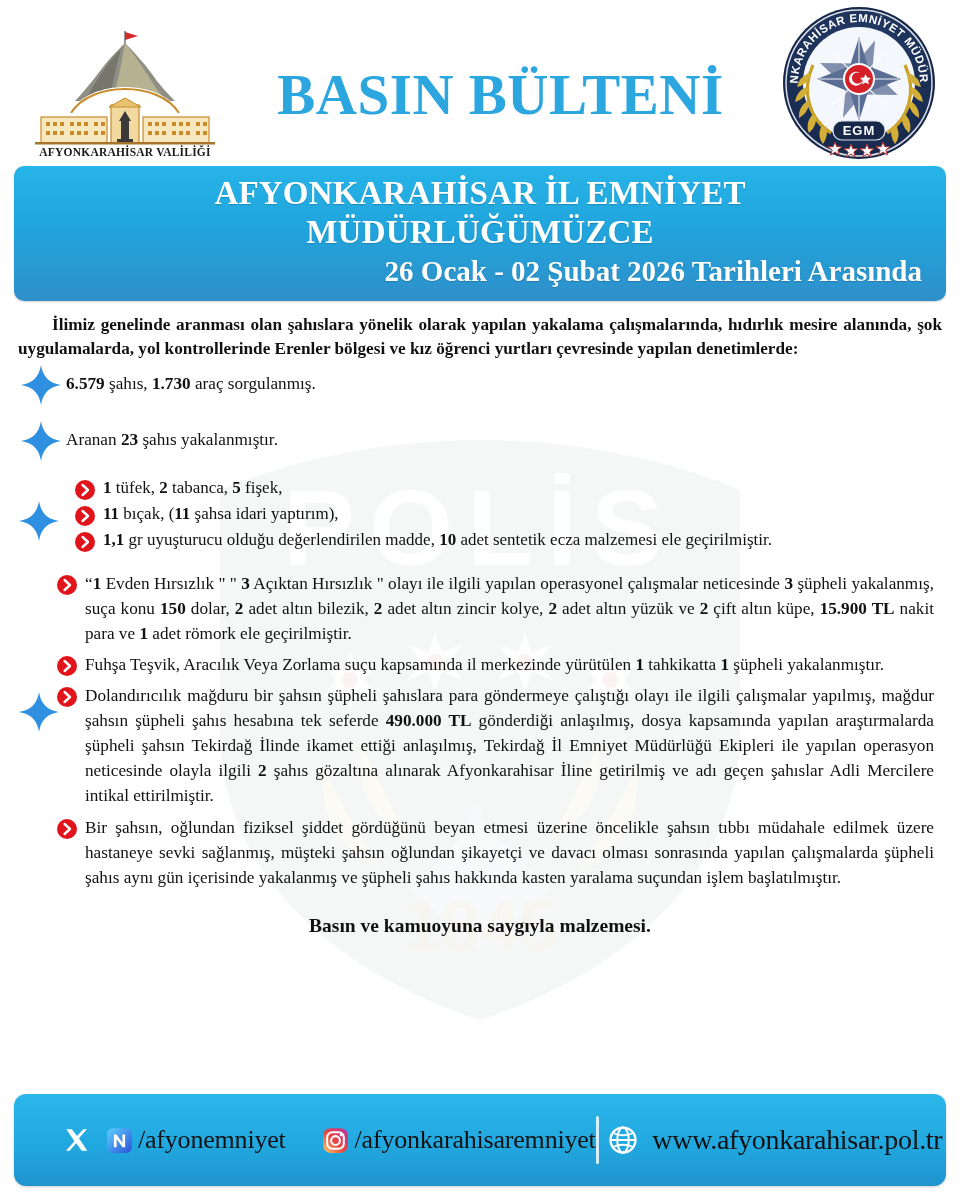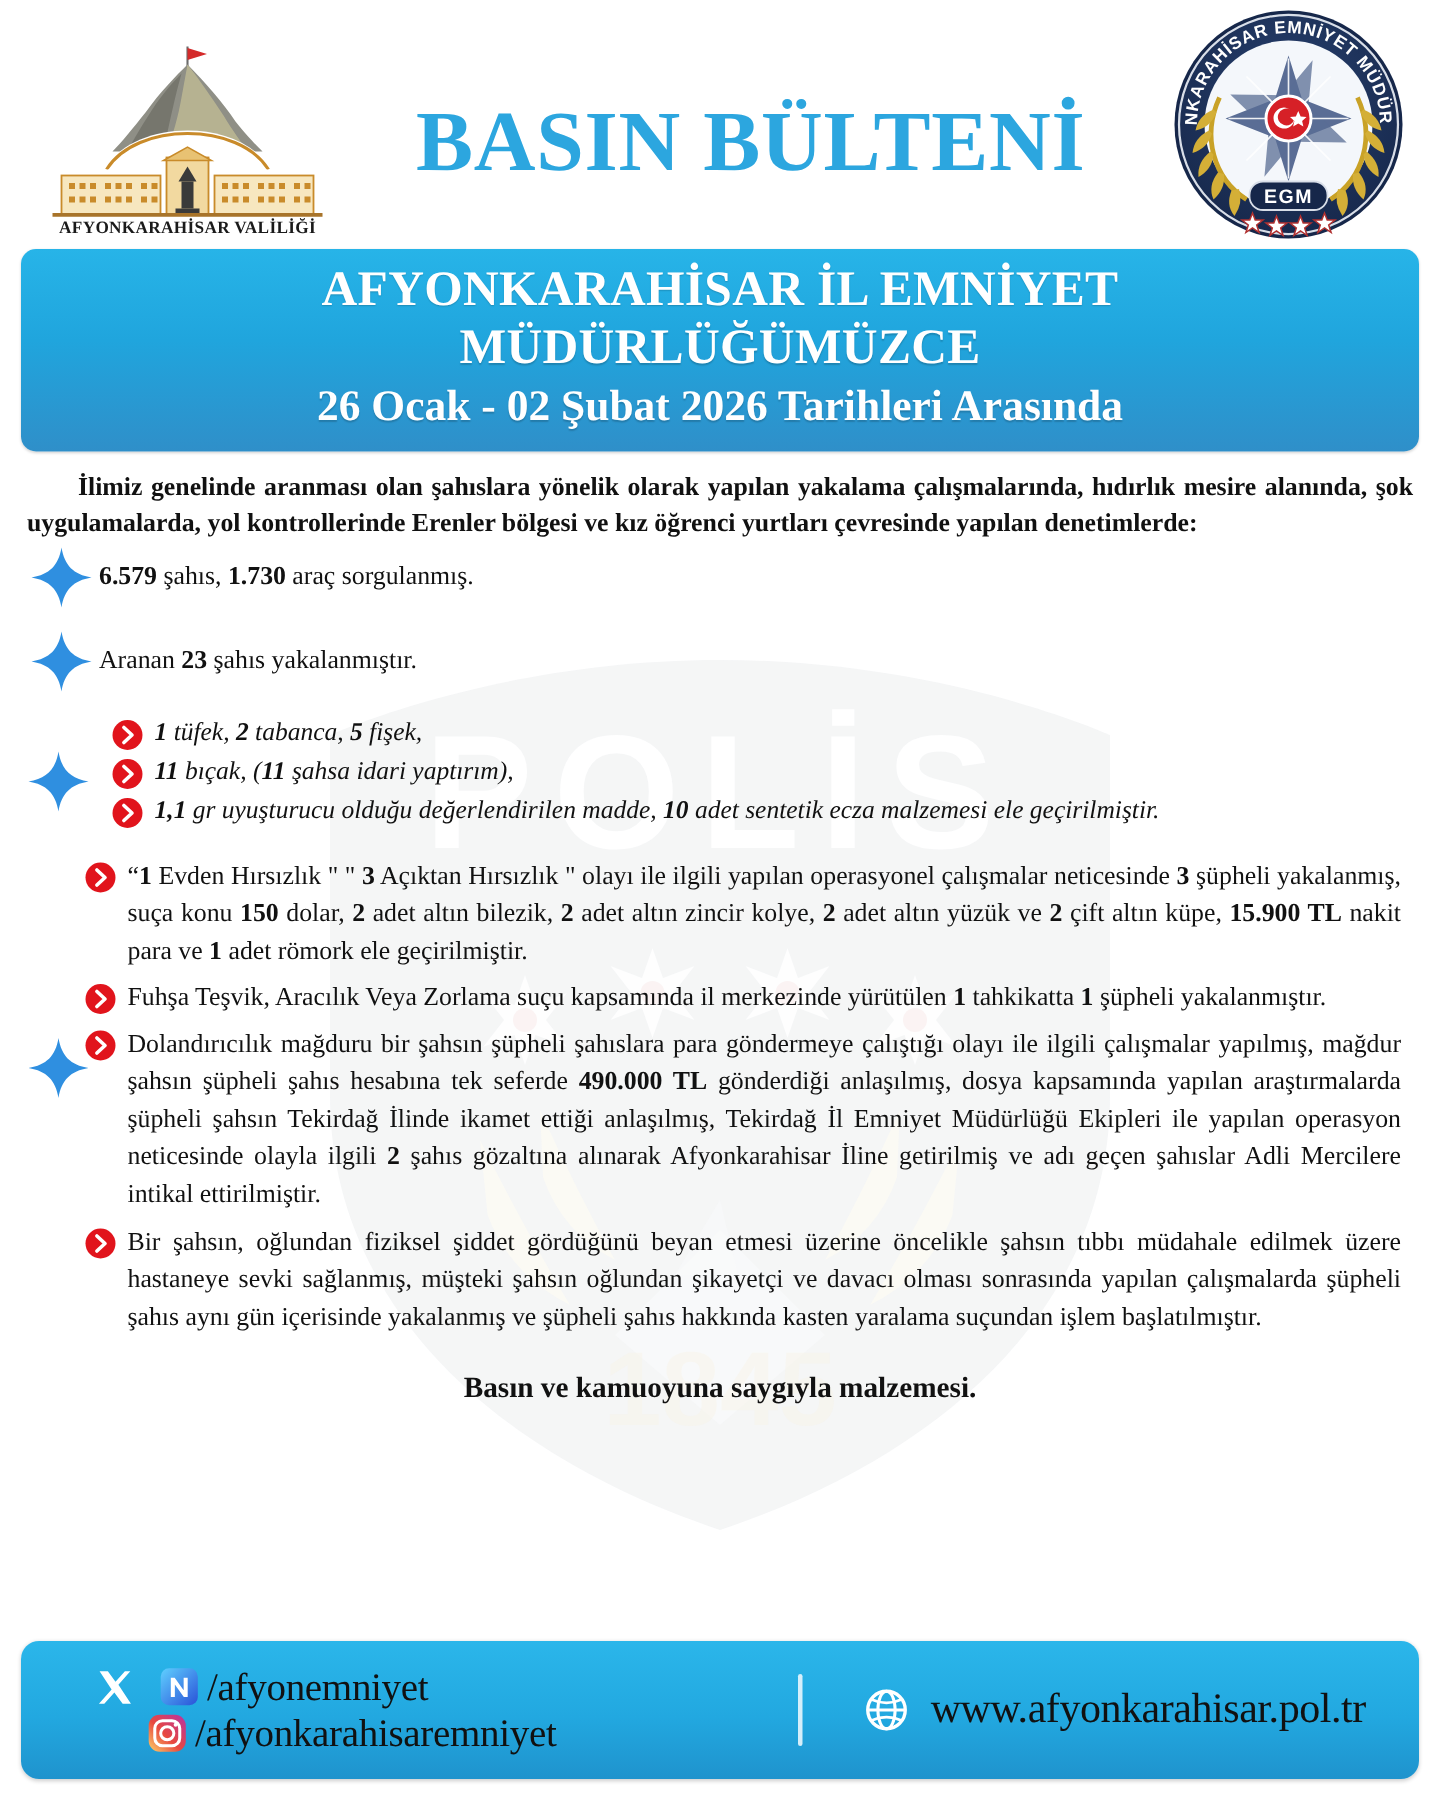--- a/index.html
+++ b/index.html
@@ -71,20 +71,21 @@
   }
   .banner .l1{
     font-family:"Liberation Serif",serif;
     font-weight:700;font-size:33px;line-height:1.18;letter-spacing:.2px;
     text-shadow:0 1px 1px rgba(0,0,0,.18);
   }
   .banner .l2{
     font-family:"Liberation Serif",serif;
     font-weight:700;font-size:29px;line-height:1.2;margin-top:2px;
     text-shadow:0 1px 1px rgba(0,0,0,.18);
+    text-align:right;
   }
 
   
   .content{position:relative;z-index:2;padding:10px 18px 0 18px;}
   .intro{
     font-family:"Liberation Serif",serif;
     font-weight:700;font-size:17.2px;line-height:1.42;
     text-align:justify;text-indent:34px;
     margin:2px 0 0 0;
   }
@@ -99,21 +100,21 @@
   .redarrow{flex:0 0 auto;width:22px;height:22px;margin-top:3px;margin-right:7px;}
   .redarrow svg{display:block;width:22px;height:22px;}
 
   .stat-line{
     font-family:Liberation Serif, serif;
     font-size:17.2px;line-height:1.45;padding-top:10px;
   }
   .stat-line b{font-weight:700;}
 
   .sub-list{flex:1;}
-  .sub-item{display:flex;align-items:flex-start;margin:1px 0;font-style:italic;}
+  .sub-item{display:flex;align-items:flex-start;margin:1px 0;}
   .sub-text{
     font-family:"Liberation Serif",serif;
     font-size:17px;line-height:1.45;
   }
   .sub-text b{font-weight:700;}
 
   .para-item{display:flex;align-items:flex-start;margin-top:6px;}
   .para-text{
     font-family:"Liberation Serif",serif;
     font-size:17.2px;line-height:1.46;text-align:justify;flex:1;
@@ -140,21 +141,21 @@
     height:92px;
     border-radius:12px;
     background:linear-gradient(180deg,#2bb6ea 0%,#22a8e0 55%,#1f93cd 100%);
     display:flex;align-items:center;
     box-shadow:0 1px 3px rgba(0,0,0,.2);
     overflow:hidden;
   }
   .footer-left{
     flex:0 0 470px;
     padding-left:48px;
-    display:flex;flex-direction:column;justify-content:center;gap:1px;
+    display:flex;flex-direction:row;justify-content:center;gap:1px;
   }
   .f-row{display:flex;align-items:center;}
   .f-icon{width:30px;height:30px;display:flex;align-items:center;justify-content:center;margin-right:4px;}
   .f-icon svg{display:block;}
   .f-handle{
     font-family:"Liberation Serif",serif;
     font-size:26px;color:#111;line-height:1.05;letter-spacing:-.2px;
   }
   .f-divider{width:3px;height:48px;background:#e9f6fd;border-radius:2px;opacity:.9;}
   .footer-right{

